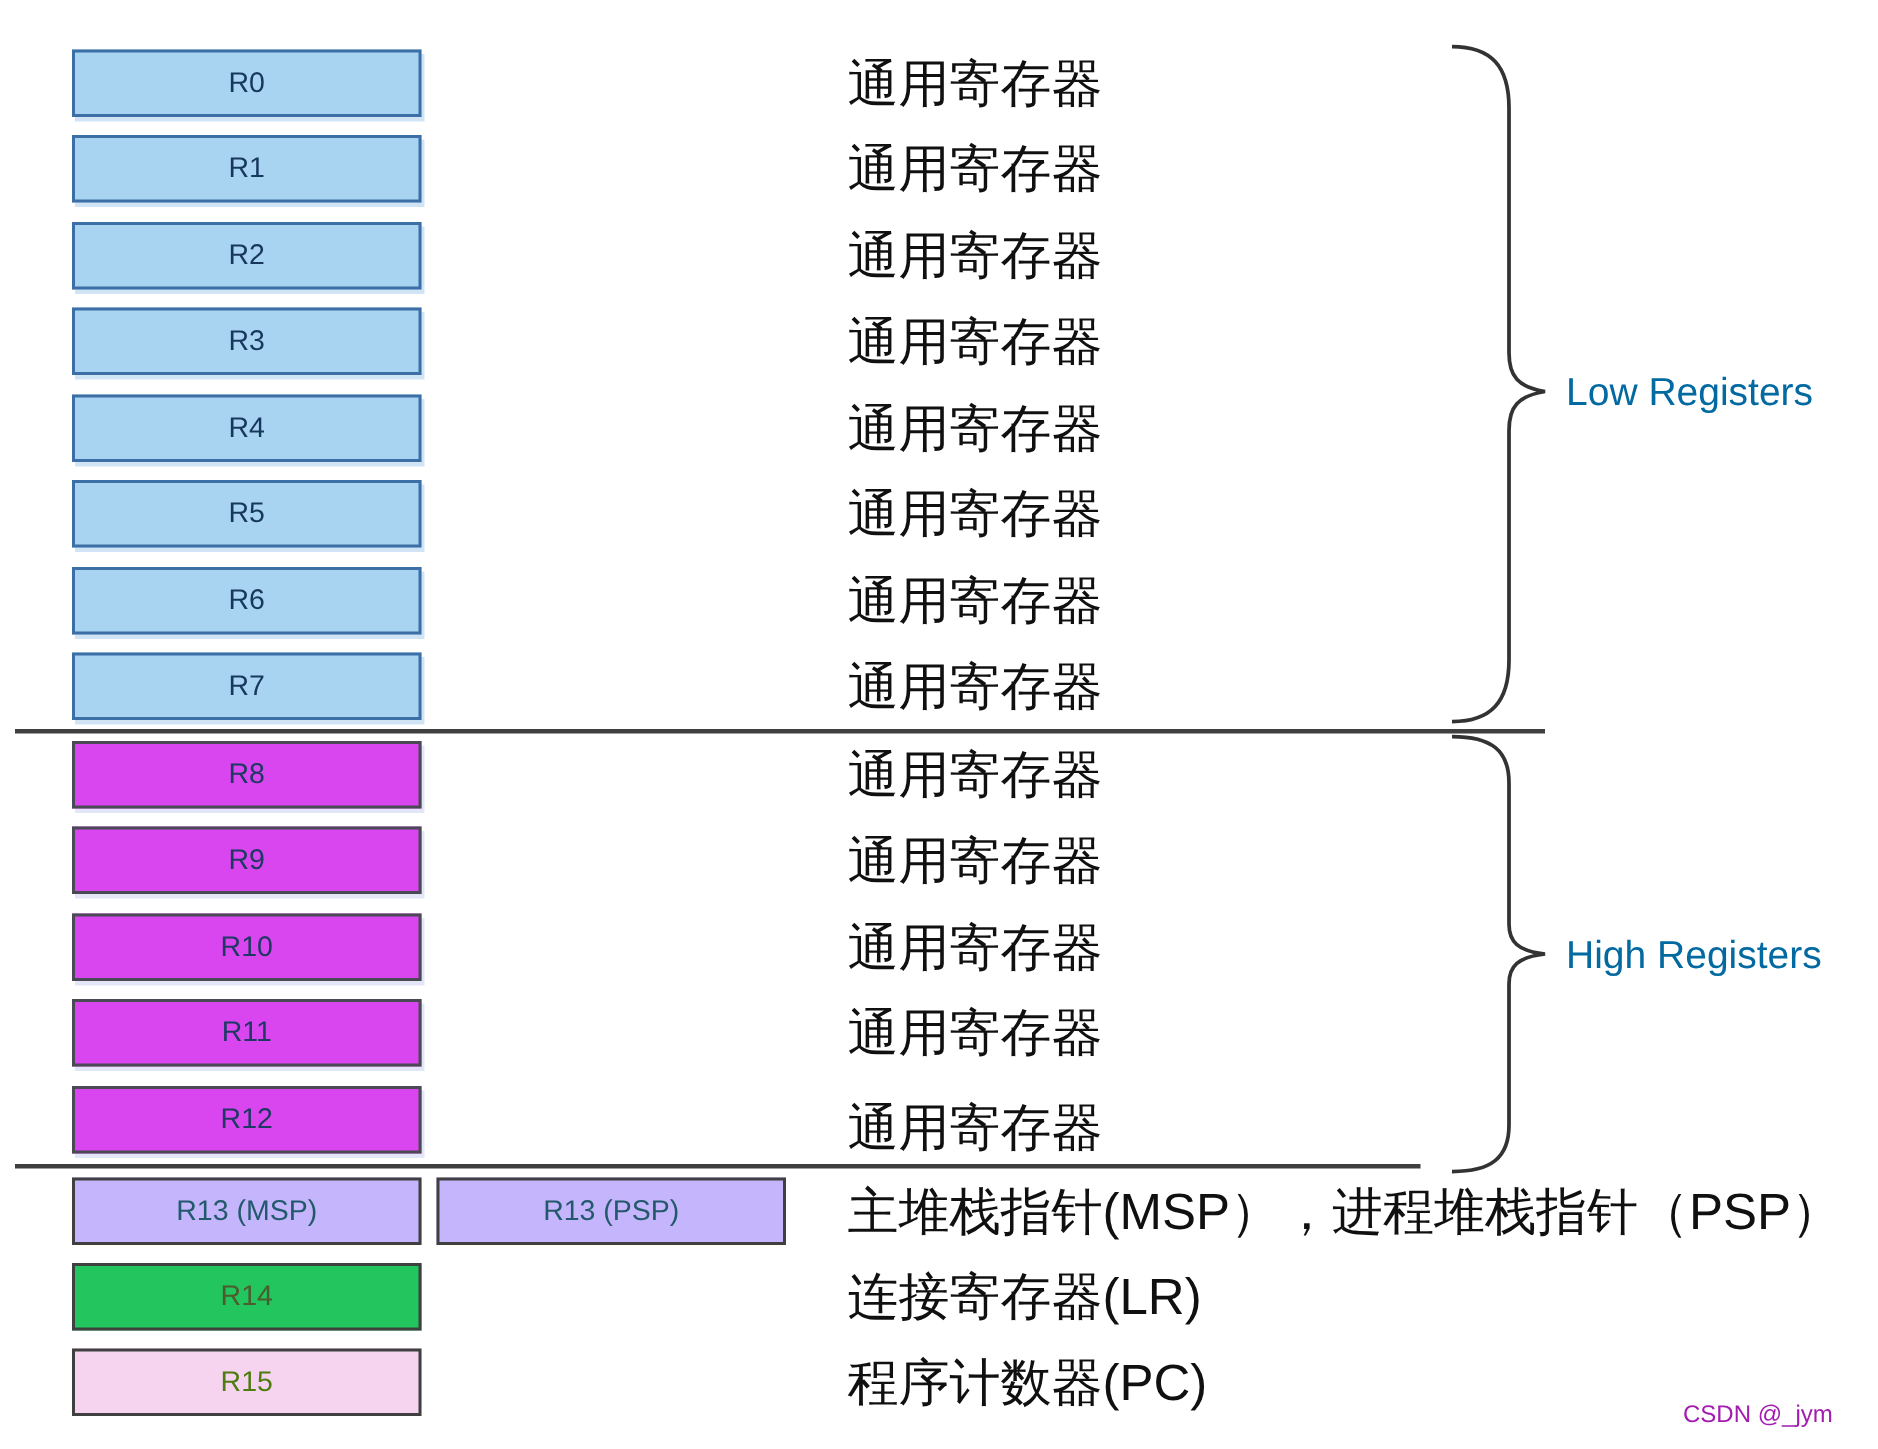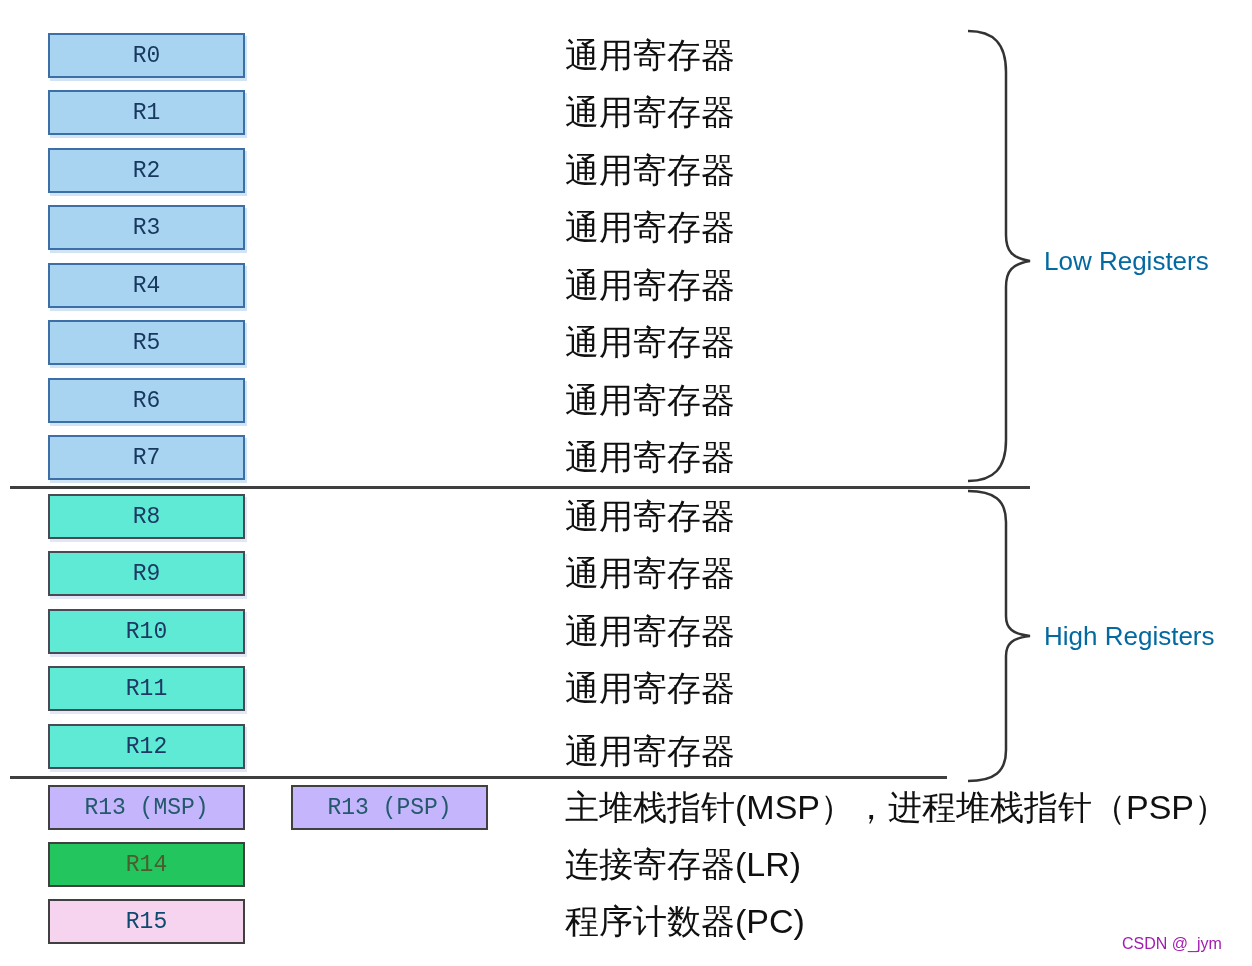--- a/index.html
+++ b/index.html
@@ -8,56 +8,55 @@
     width: 1252px;
     height: 966px;
     background: #ffffff;
     font-family: "Liberation Sans", "DejaVu Sans", sans-serif;
     overflow: hidden;
   }
   .row { position: absolute; left: 0; width: 100%; height: 45px; }
   .box {
     position: absolute;
     left: 48px;
-    width: 197px;
+    width: 233px;
     height: 45px;
     box-sizing: border-box;
     border: 2px solid #404040;
     display: flex;
     align-items: center;
     justify-content: center;
-    font-size: 23px;
+    font-size: 19px;
     font-weight: 400;
-    font-family: Liberation Mono, monospace;
   }
   .box2 { left: 291px; }
   .desc {
     position: absolute;
     left: 565px;
     top: 50%;
     transform: translateY(-50%);
     font-size: 34px;
     color: #101010;
     white-space: nowrap;
   }
   .low .box {
     background: #a8d4f2;
     border-color: #3c6fa5;
     color: #17375d;
     box-shadow: 2px 3px 0 rgba(150, 195, 235, 0.45);
   }
   .high .box {
-    background: #5eead4;
+    background: #d946ef;
     border-color: #4a4a55;
     color: #1f3864;
     box-shadow: 2px 3px 0 rgba(190, 200, 235, 0.45);
   }
   .r13 .box { background: #c4b5fd; color: #23596b; }
   .r14 .box { background: #22c55e; color: #4c5c2e; }
-  .r15 .box { background: #f6d4f0; color: #0c4a6e; }
+  .r15 .box { background: #f6d4f0; color: #4d7c0f; }
   .sep {
     position: absolute;
     left: 10px;
     height: 3px;
     background: #3f3f3f;
   }
   .sep1 { top: 486px; width: 1020px; }
   .sep2 { top: 776px; width: 937px; }
   .brace { position: absolute; left: 966px; }
   .brace path { fill: none; stroke: #333333; stroke-width: 2.5; }

